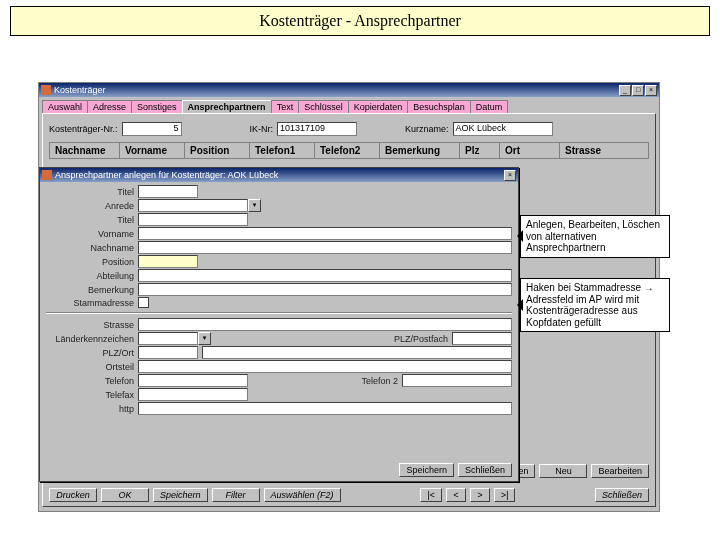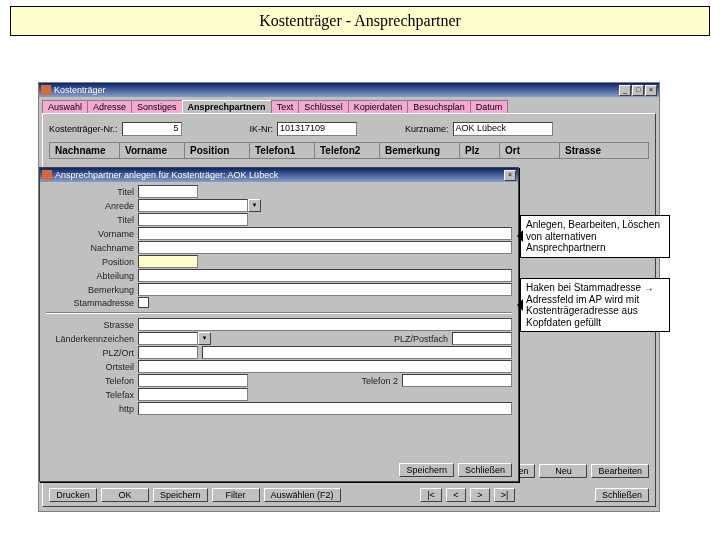--- a/index.html
+++ b/index.html
@@ -138,20 +138,21 @@
   }
   
   .bottom-bar {
     position:absolute;
     bottom:4px;
     left:6px;
     right:6px;
     display:flex;
     gap:4px;
     align-items:flex-end;
+    font-style:italic;
   }
   .bottom-bar .sep { flex:1; }
   
   .callout {
     position:absolute;
     background:#fff;
     border:1px solid #000;
     padding:3px 5px;
     font-size:10px;
     line-height:1.15;

